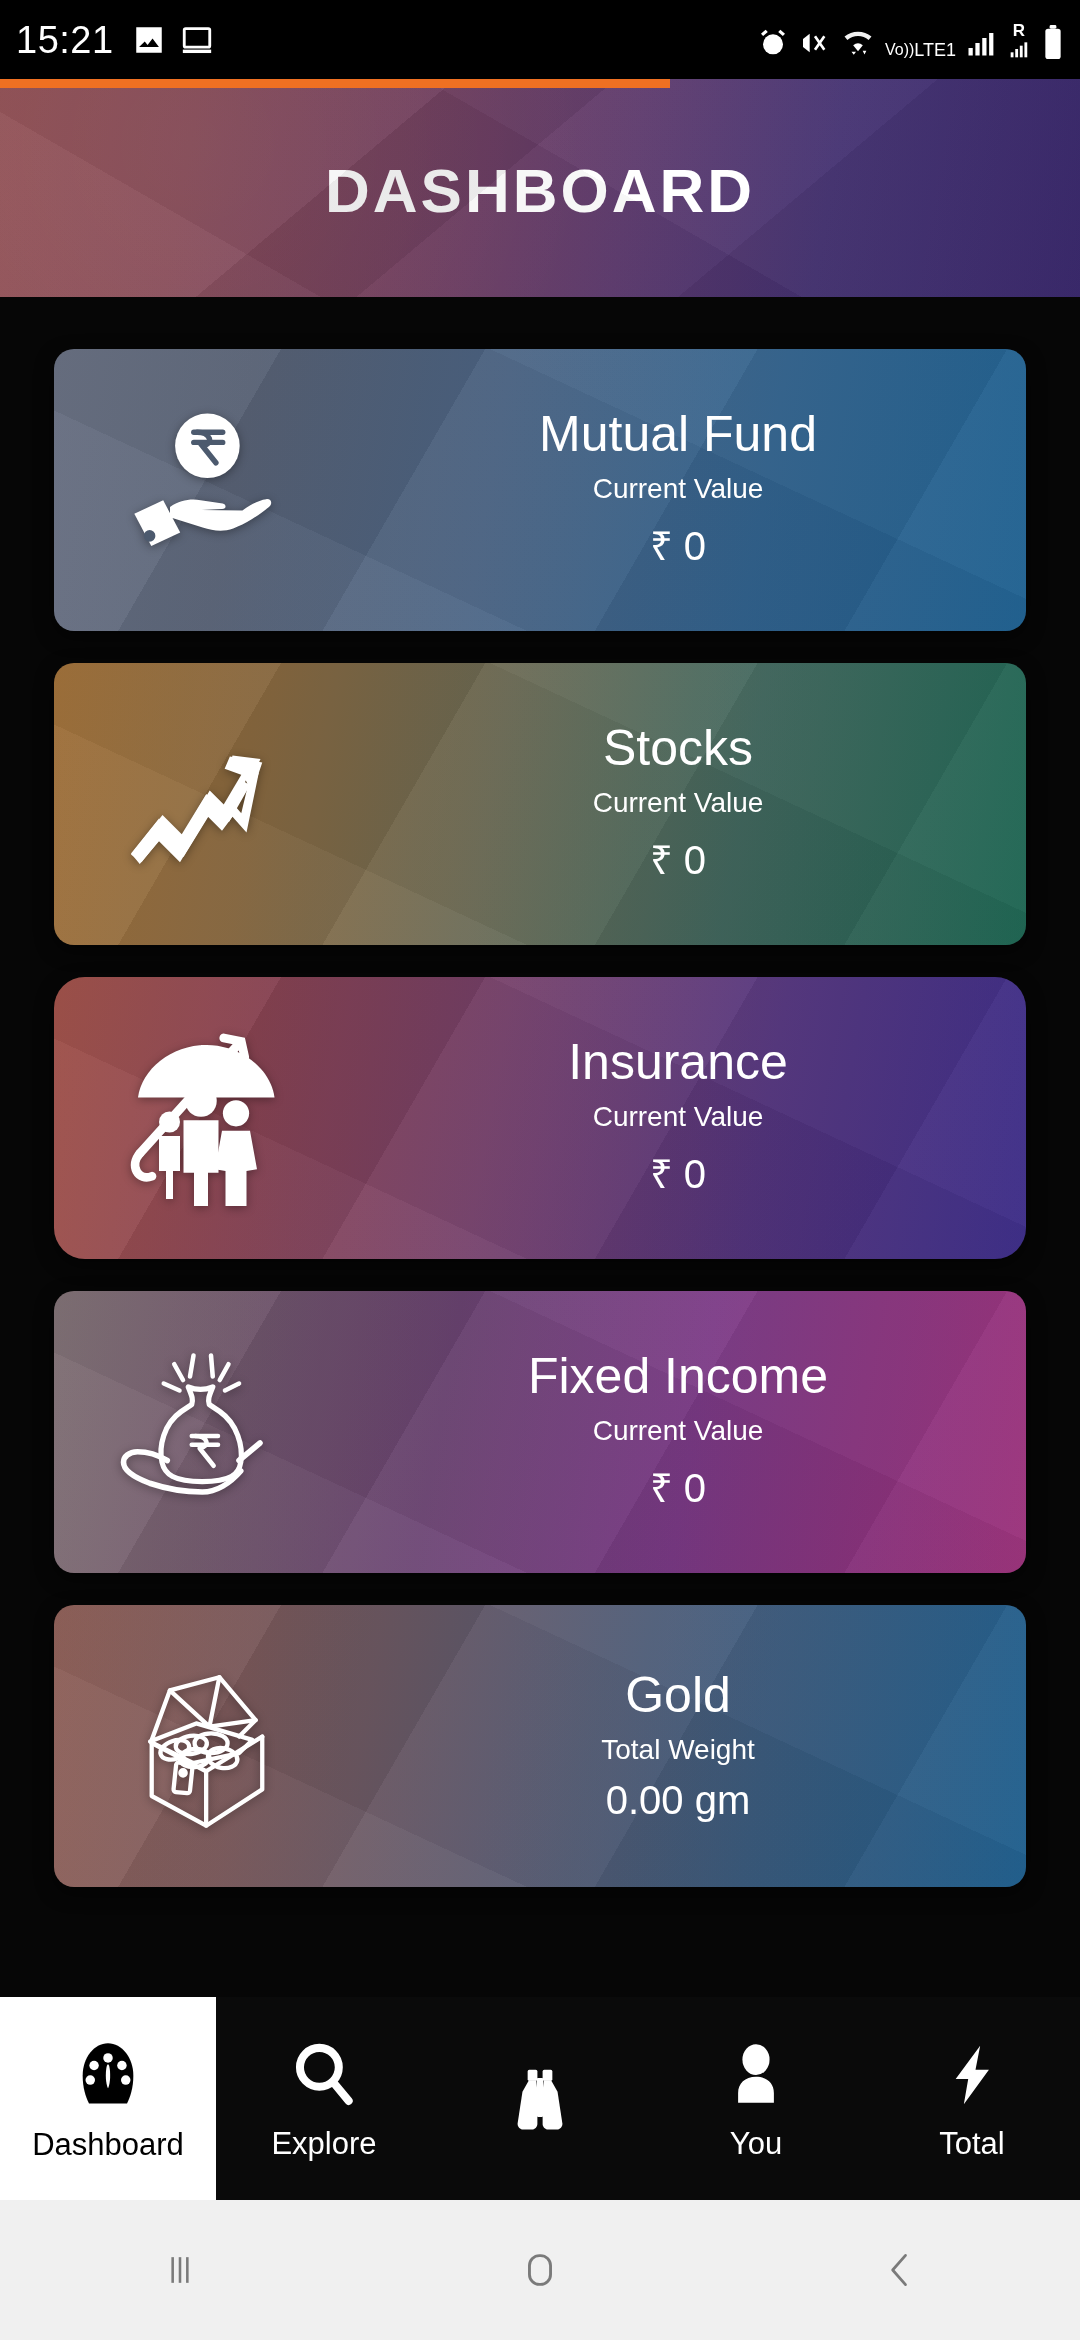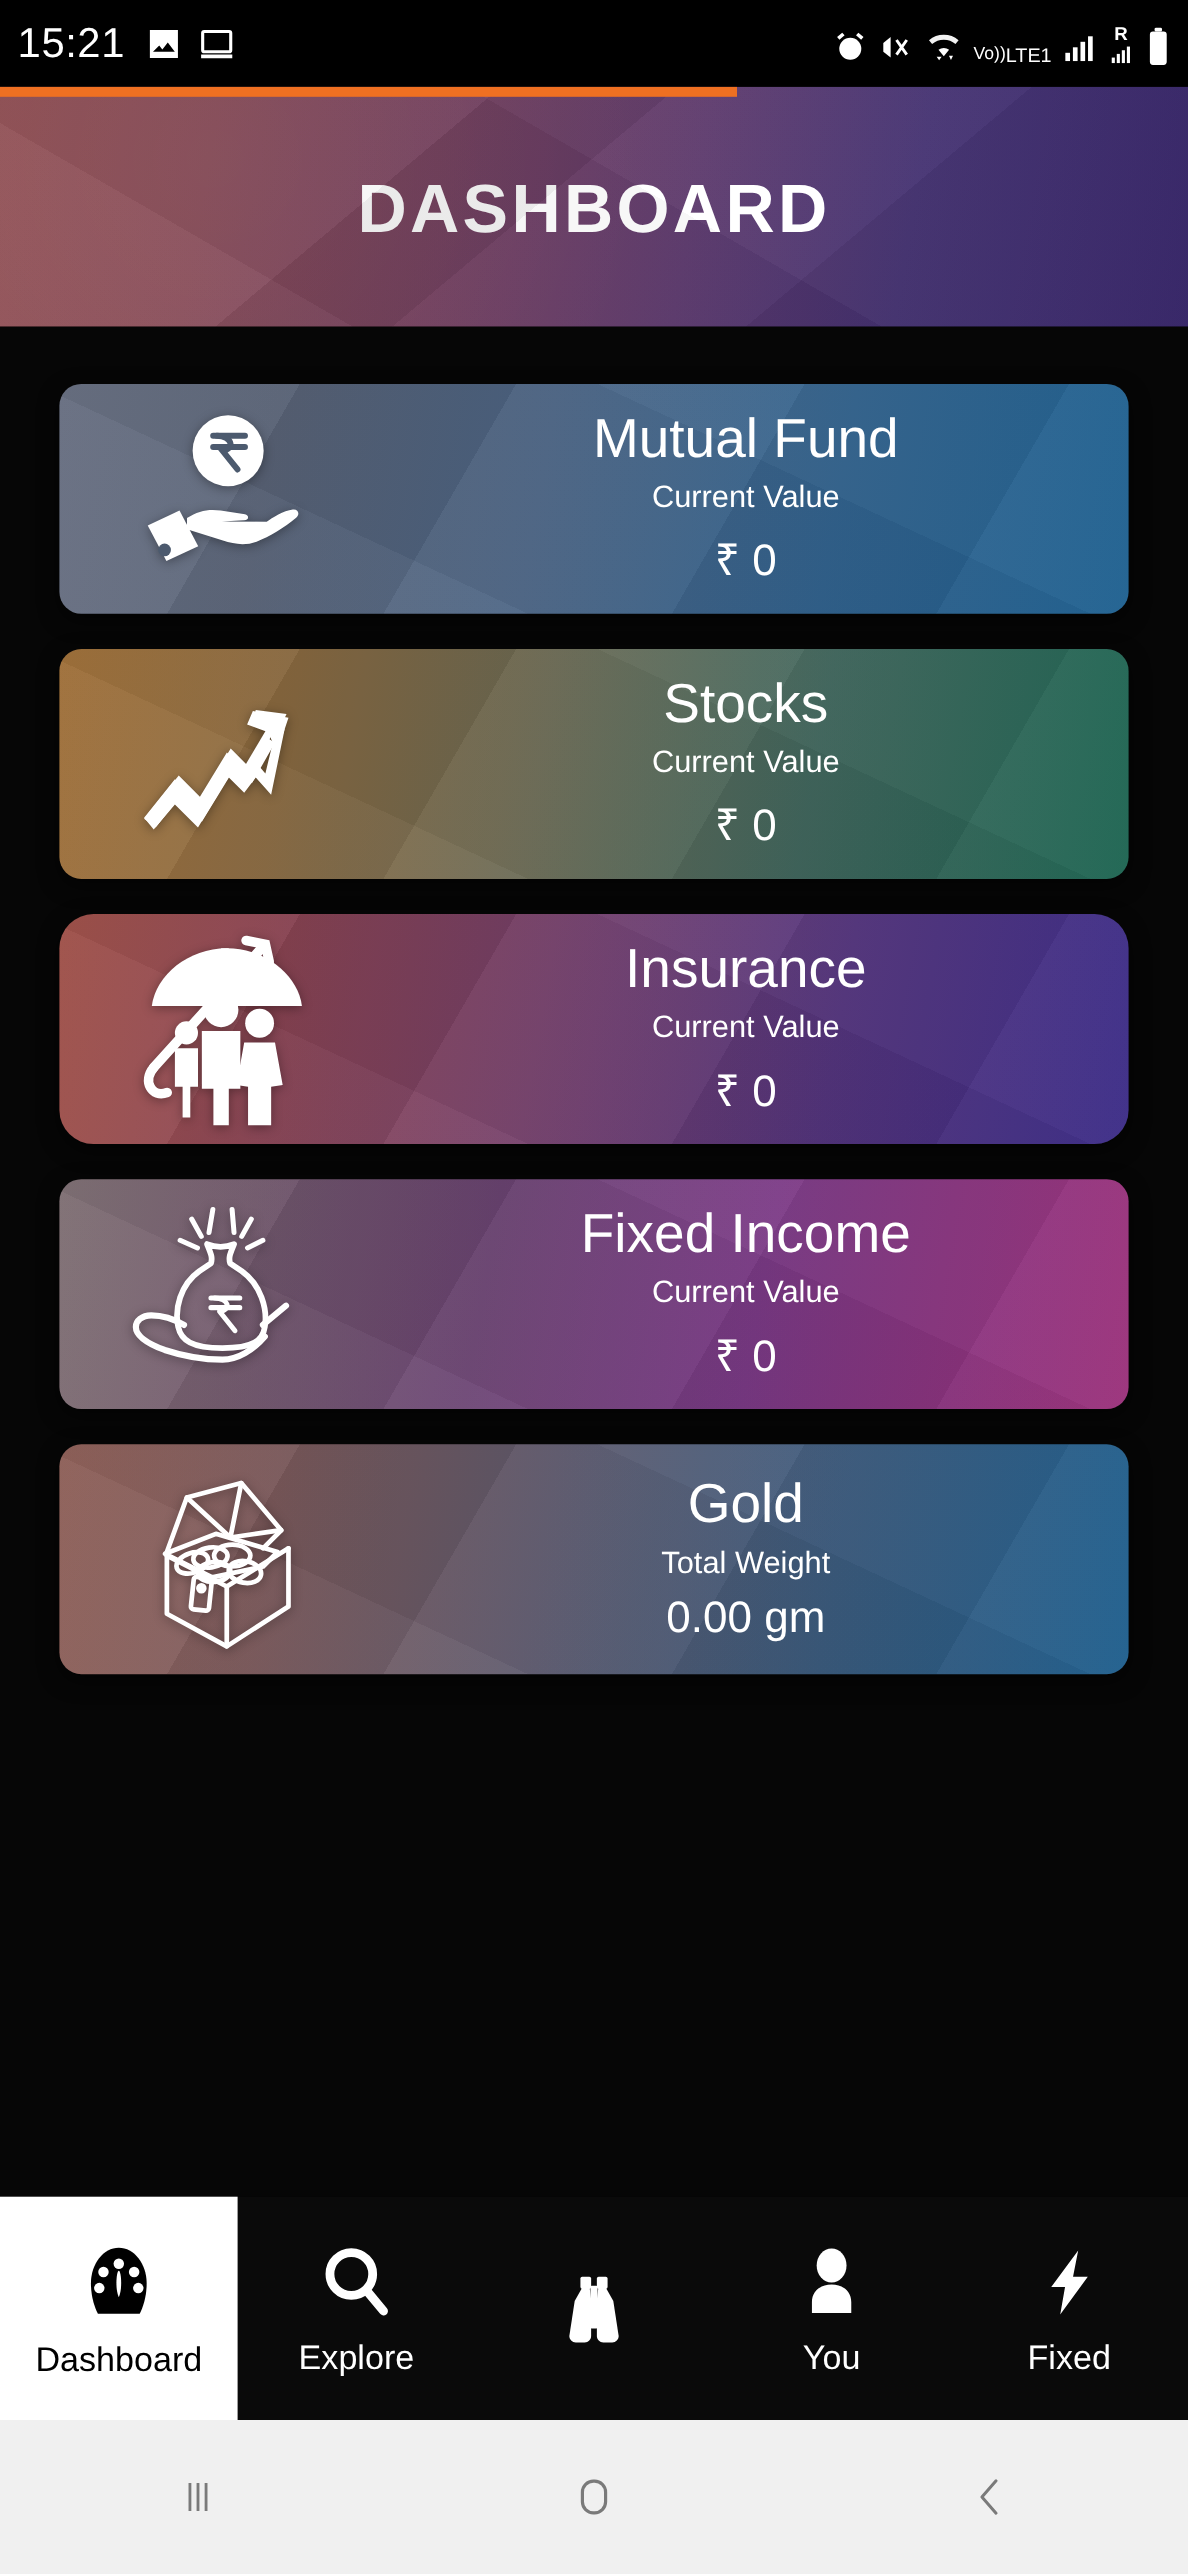--- a/index.html
+++ b/index.html
@@ -47,21 +47,21 @@
     font-size:62px; font-weight:700; letter-spacing:3px; color:#fff;
   }
 
   
   .content{
     position:absolute; left:0; top:297px; width:1080px; height:1700px;
     background:#060606; padding:52px 54px 0 54px;
   }
 
   .card{
-    position:relative; width:972px; height:209px; border-radius:20px;
+    position:relative; width:972px; height:282px; border-radius:20px;
     margin-bottom:32px; overflow:hidden; display:flex; align-items:center;
     box-shadow:0 6px 18px rgba(0,0,0,.55);
   }
   .card::after{
     content:""; position:absolute; inset:0; pointer-events:none;
     background:
       linear-gradient(120deg, rgba(255,255,255,.04) 0 20%, rgba(0,0,0,.05) 20% 38%, rgba(255,255,255,.03) 38% 62%, rgba(0,0,0,.04) 62% 84%, rgba(255,255,255,.025) 84% 100%),
       linear-gradient(25deg, rgba(255,255,255,.028) 0 30%, rgba(0,0,0,.03) 30% 66%, rgba(255,255,255,.02) 66% 100%);
   }
   .card-icon{
@@ -339,21 +339,21 @@
     </svg>
         </span>
      <span class="tab-label">You</span>
       </div>
       <div class="tab">
         <span>
           <svg width="70" height="74" viewBox="0 0 24 24" fill="currentColor">
       <path d="M14.8 2L6.4 13.4h4.3L9.2 22l8.6-11.8h-4.6z"></path>
     </svg>
         </span>
-     <span class="tab-label">Fixed</span>
+     <span class="tab-label">Total</span>
       </div>
     </div>
 </div>
 
 <div class="navbar">
   <div class="navbtn">
     <svg width="44" height="44" viewBox="0 0 24 24" stroke="#7a7a7a" stroke-width="1.4" fill="none">
       <line x1="8" y1="5" x2="8" y2="19"></line>
         <line x1="12" y1="5" x2="12" y2="19"></line>
         <line x1="16" y1="5" x2="16" y2="19"></line>

